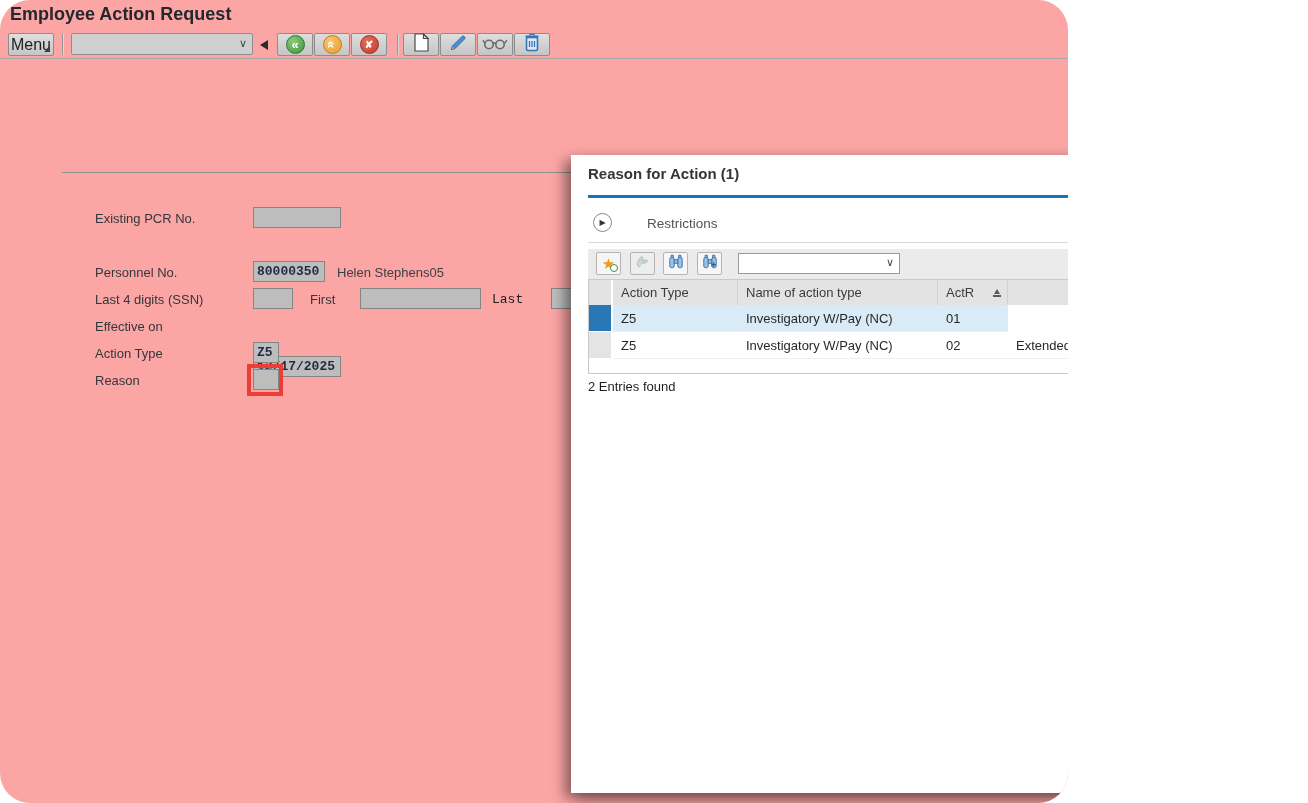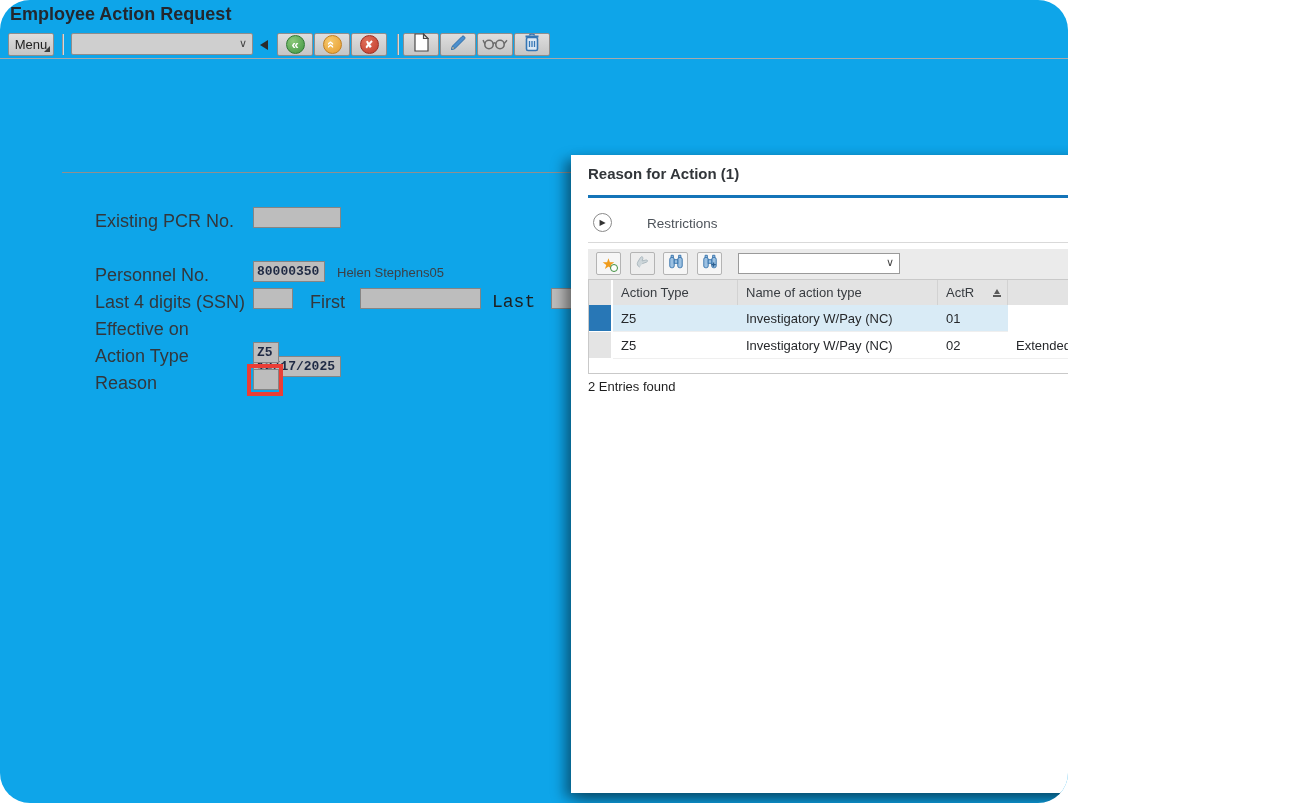--- a/index.html
+++ b/index.html
@@ -1,43 +1,43 @@
 <!DOCTYPE html>
 <html><head>
 <meta charset="utf-8">
 <style>
   *{box-sizing:border-box;margin:0;padding:0;}
   html,body{width:1308px;height:803px;}
   body{font-family:"Liberation Sans",sans-serif;}
-  #screen{position:relative;width:1068px;height:803px;background:#0ea5e9;overflow:hidden;border-radius:30px;}
+  #screen{position:relative;width:1068px;height:803px;background:#fca5a5;overflow:hidden;border-radius:30px;}
 
   
   .apptitle{position:absolute;left:10px;top:4px;font-size:18px;font-weight:bold;color:#23272e;}
   .tbar{position:absolute;left:0;top:31px;width:1308px;height:28px;border-bottom:1px solid #a9a9a9;}
   .btn{position:absolute;top:2px;height:23px;background:linear-gradient(#dedede,#c5c5c5);
        border:1px solid #8d8d8d;border-radius:2px;display:flex;align-items:center;justify-content:center;cursor:default;}
-  .menu-btn{left:8px;width:46px;font-size:13px;color:#222;}
+  .menu-btn{left:8px;width:46px;font-size:16px;color:#222;}
   .menu-corner{position:absolute;right:3px;bottom:3px;width:0;height:0;
        border-bottom:6px solid #3e3e3e;border-left:6px solid transparent;}
   .vsep{position:absolute;top:3px;width:1px;height:21px;background:#969696;box-shadow:1px 0 0 #d8d8d8;}
   .combo{position:absolute;top:2px;height:22px;background:#cfcfcf;border:1px solid #8d8d8d;border-radius:2px;}
   .combo .chev{position:absolute;right:5px;top:3px;font-size:11px;color:#444;}
   .cmd-combo{left:71px;width:182px;}
   .prev-arrow{position:absolute;left:260px;top:9px;width:0;height:0;
        border-right:8px solid #2b2b2b;border-top:5px solid transparent;border-bottom:5px solid transparent;}
   .circ{width:19px;height:19px;border-radius:50%;display:flex;align-items:center;justify-content:center;
        color:#fff;font-weight:bold;line-height:1;}
   .circ-back{background:radial-gradient(circle at 35% 30%,#8cc97a,#3f9440);border:1px solid #2f7a33;font-size:13px;}
   .circ-exit{background:radial-gradient(circle at 35% 30%,#f5c96d,#e79b2d);border:1px solid #c07f1f;font-size:13px;}
   .circ-cancel{background:radial-gradient(circle at 35% 30%,#e0705a,#c23b2b);border:1px solid #9e2f23;font-size:10px;}
   .rot90{display:inline-block;transform:rotate(90deg);}
 
   
   .form-rule{position:absolute;left:62px;top:172px;width:1230px;height:1px;background:#8f8f8f;}
-  .flabel{position:absolute;left:95px;font-size:18px;color:#33373c;}
+  .flabel{position:absolute;left:95px;font-size:13px;color:#33373c;}
   .fin{position:absolute;left:253px;height:21px;background:#bdbdbd;border:1px solid #858585;
        font-family:"Liberation Mono",monospace;font-size:13px;font-weight:bold;color:#1f2a44;padding:0 3px;outline:none;}
   .ename{position:absolute;left:337px;top:265px;font-size:13px;color:#3c4047;}
   .mono-label{font-family:"Liberation Mono",monospace;color:#1e1e1e;}
   .redbox{position:absolute;left:247px;top:364px;width:36px;height:32px;border:4px solid #ea3e36;z-index:5;}
 
   
   .dlg{position:absolute;left:571px;top:155px;width:727px;height:638px;background:#fff;z-index:10;
        box-shadow:-7px 5px 12px rgba(0,0,0,.38),5px 7px 14px rgba(0,0,0,.30);}
   .dtitle{position:absolute;left:17px;top:10px;font-size:15px;font-weight:bold;color:#32363a;}

